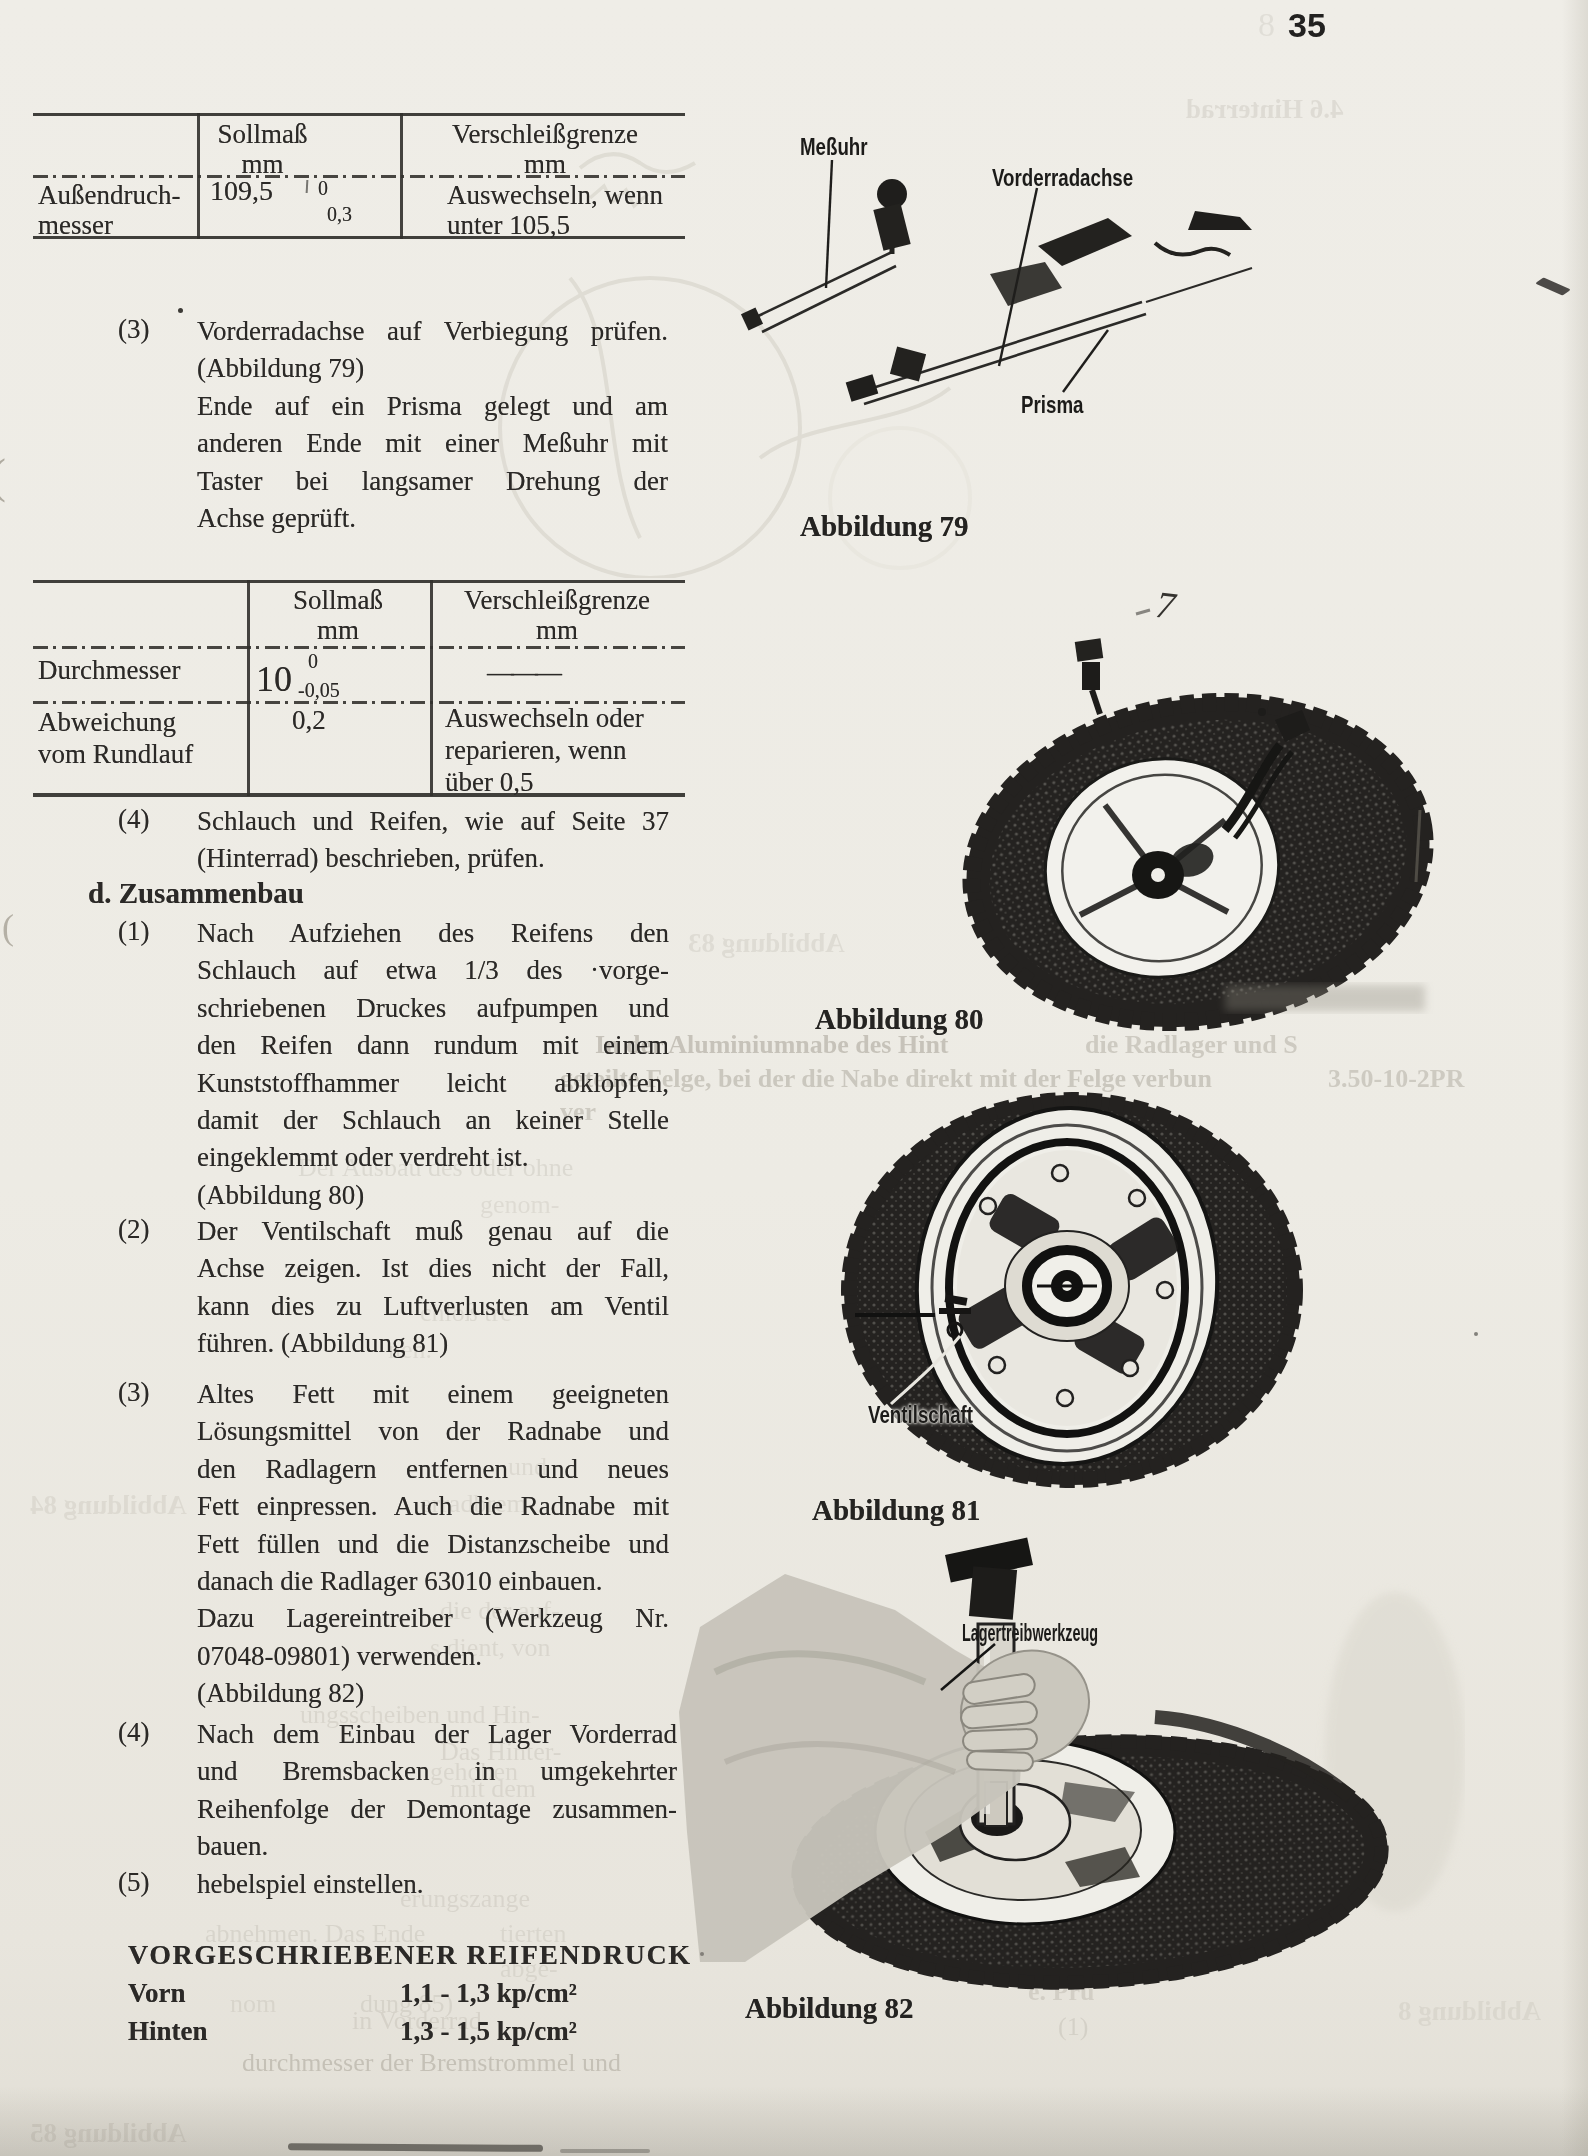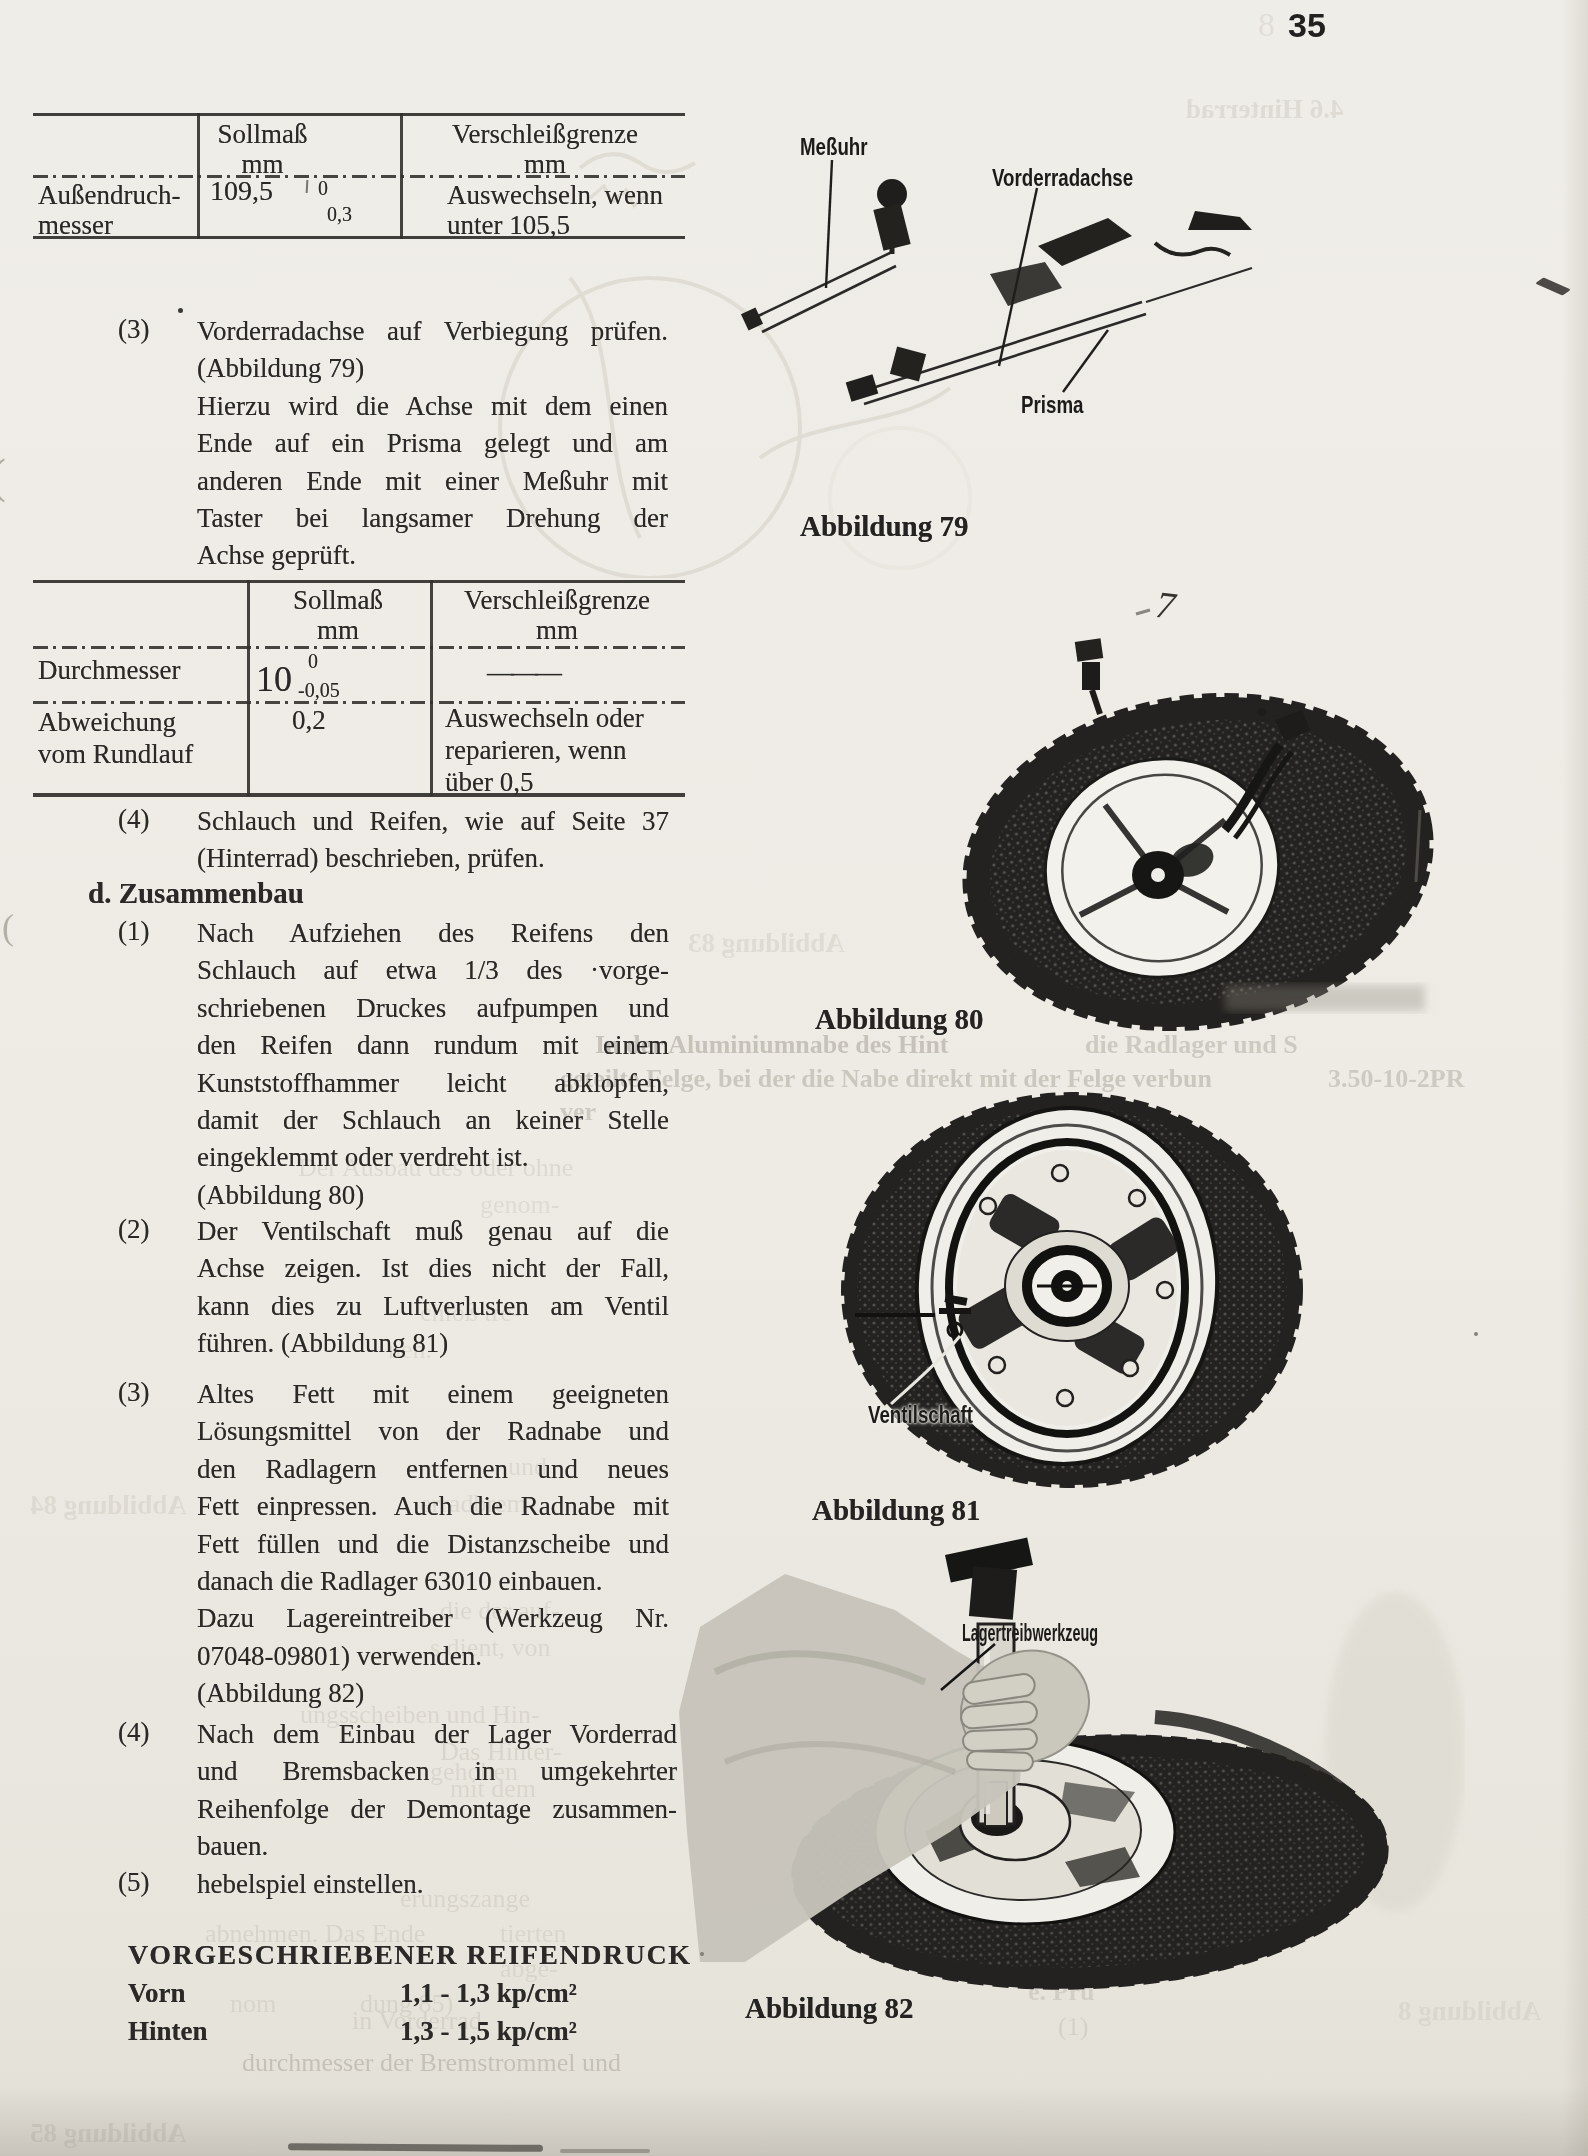--- a/index.html
+++ b/index.html
@@ -109,21 +109,20 @@
     <div class="abs t tolsm" style="left:327px;top:203px;">0,3</div>
     <div class="abs t" style="left:447px;top:181px;">Auswechseln, wenn</div>
     <div class="abs t" style="left:447px;top:211px;">unter 105,5</div>
   </div>
 
   <div class="para" style="left:197px;top:314px;width:471px;">
     <span class="pnum">(3)</span>
     <div>
         <div class="line j">Vorderradachse auf Verbiegung prüfen.</div>
         <div class="line">(Abbildung 79)</div>
-        <div class="line j">Hierzu wird die Achse mit dem einen</div>
         <div class="line j">Ende auf ein Prisma gelegt und am</div>
         <div class="line j">anderen Ende mit einer Meßuhr mit</div>
         <div class="line j">Taster bei langsamer Drehung der</div>
         <div class="line">Achse geprüft.</div>
       </div>
   </div>
 
   <div>
     <div class="rule" style="left:33px;top:580px;width:652px;"></div>
     <div class="ruleD" style="left:33px;top:646px;width:652px;"></div>

